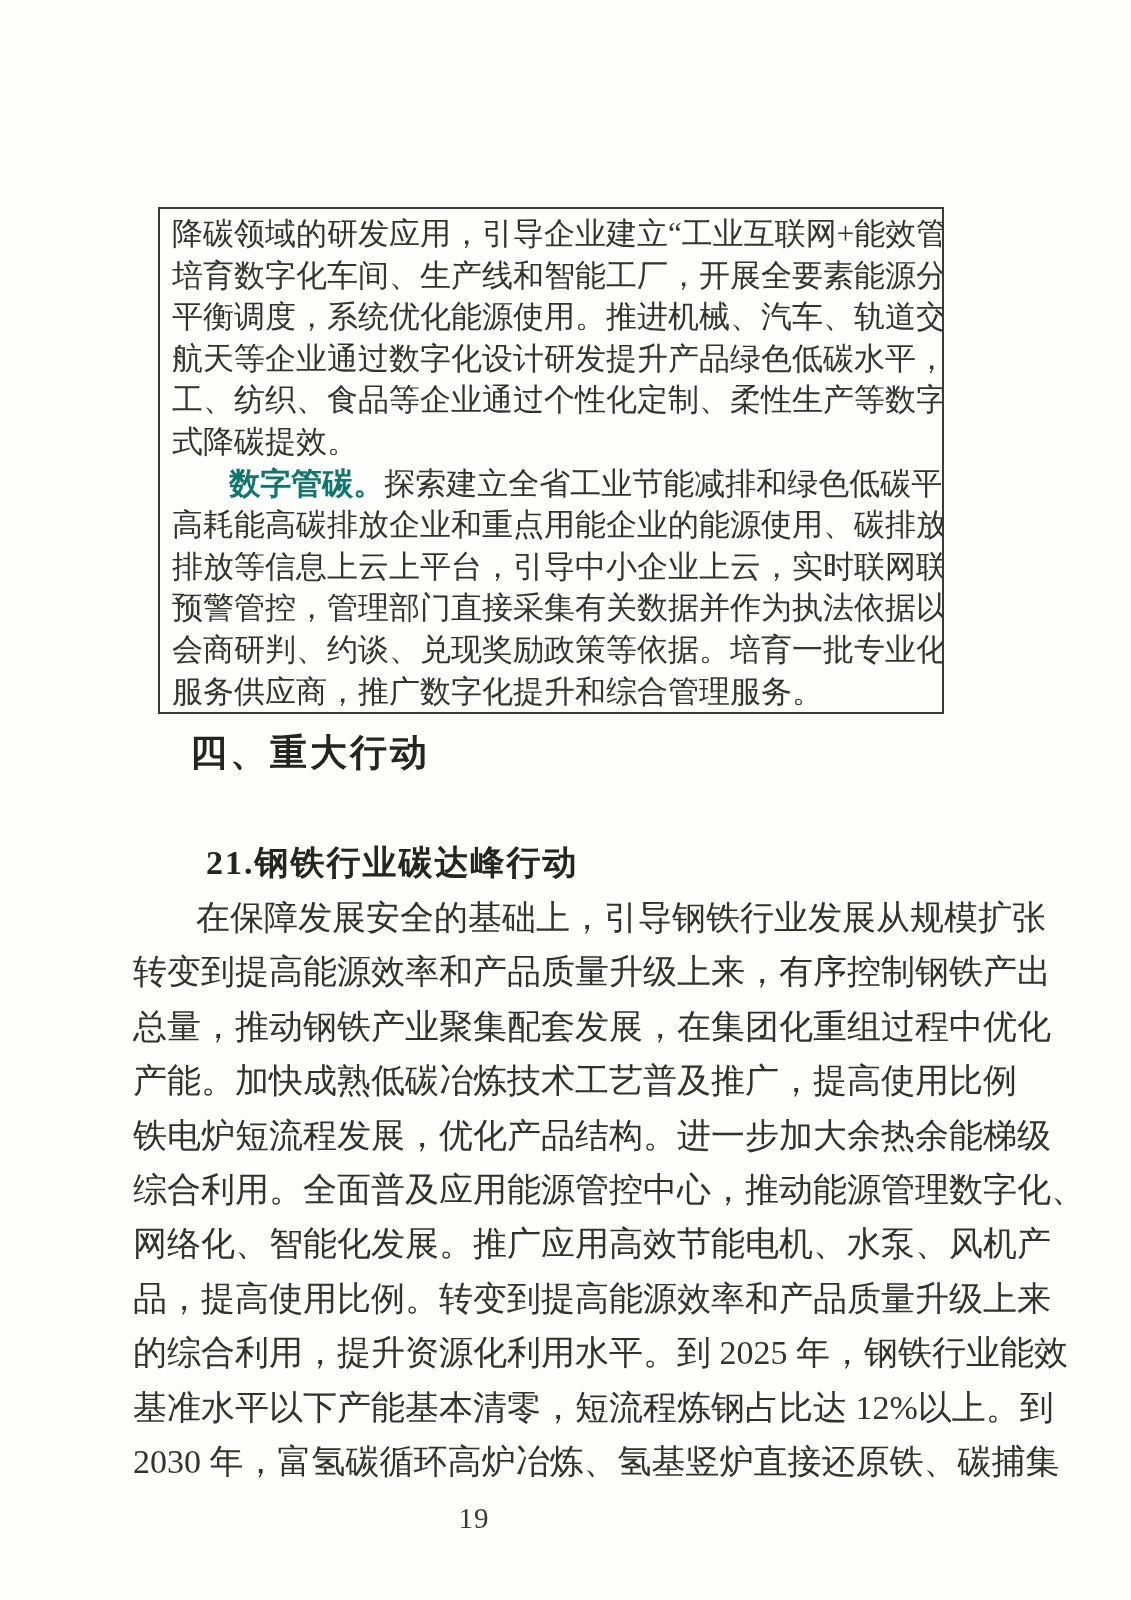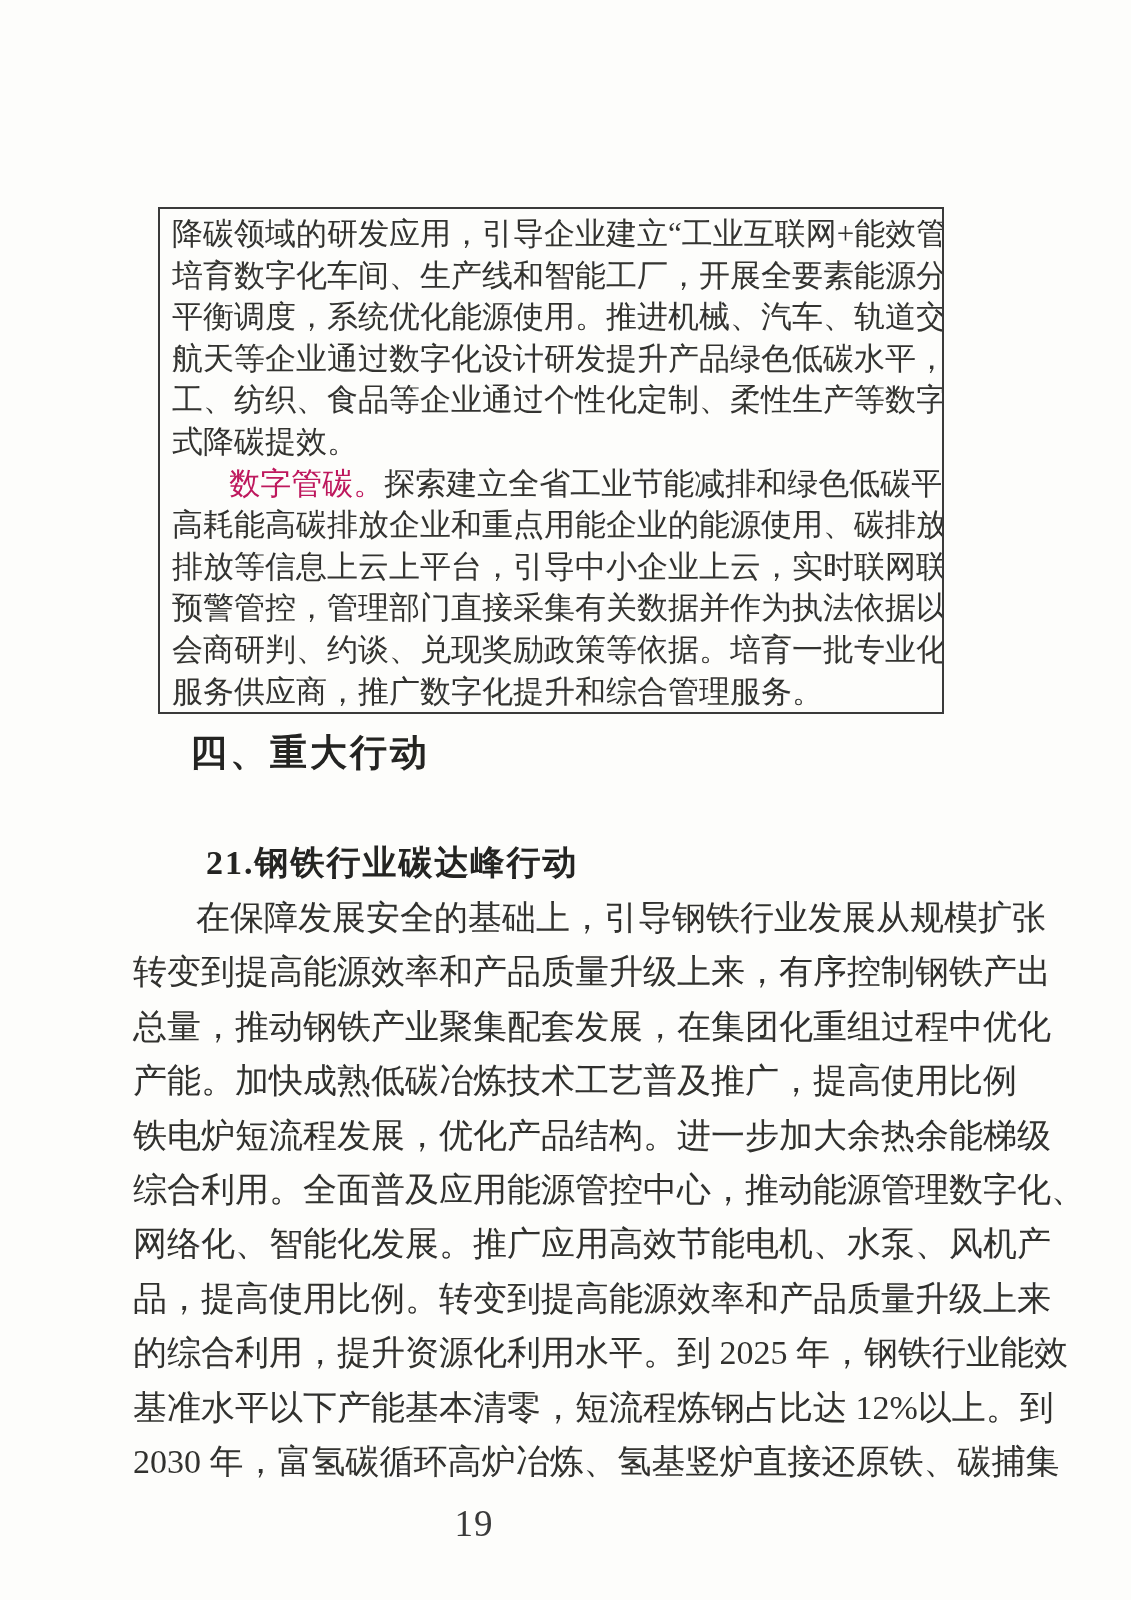--- a/index.html
+++ b/index.html
@@ -41,22 +41,22 @@
     white-space: nowrap;
   }
   .tline.short {
     text-align: center;
     text-align-last: left;
   }
   .tline.indent {
     text-indent: 1.85em;
   }
   .tline b {
-    font-weight: normal;
-    color: #be185d;
+    font-weight: bold;
+    color: #0f766e;
   }
   
   .h-major {
     position: absolute;
     left: 190px;
     top: 728px;
     font-size: 37px;
     font-weight: bold;
     color: #242422;
     letter-spacing: 3px;
@@ -94,21 +94,21 @@
     line-height: 54.4px;
     color: #31312e;
   }
   
   .page-number {
     position: absolute;
     left: 0;
     top: 1502px;
     width: 948px;
     text-align: center;
-    font-size: 37px;
+    font-size: 29px;
     color: #3a3a3a;
     letter-spacing: 1px;
   }
 </style>
 </head>
 <body>
 
 <div class="page">
 
   <div class="textbox">

